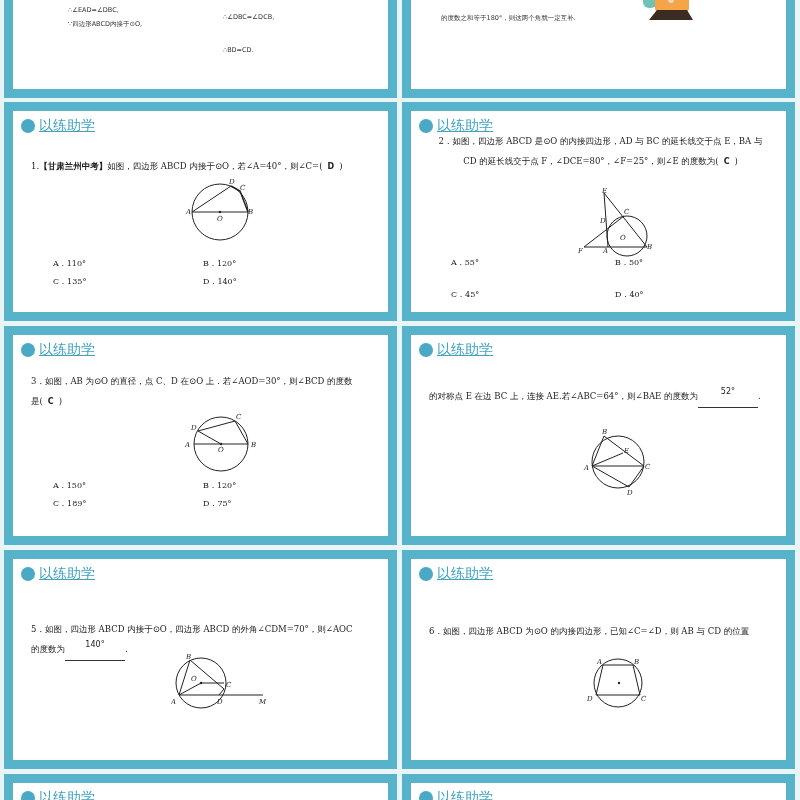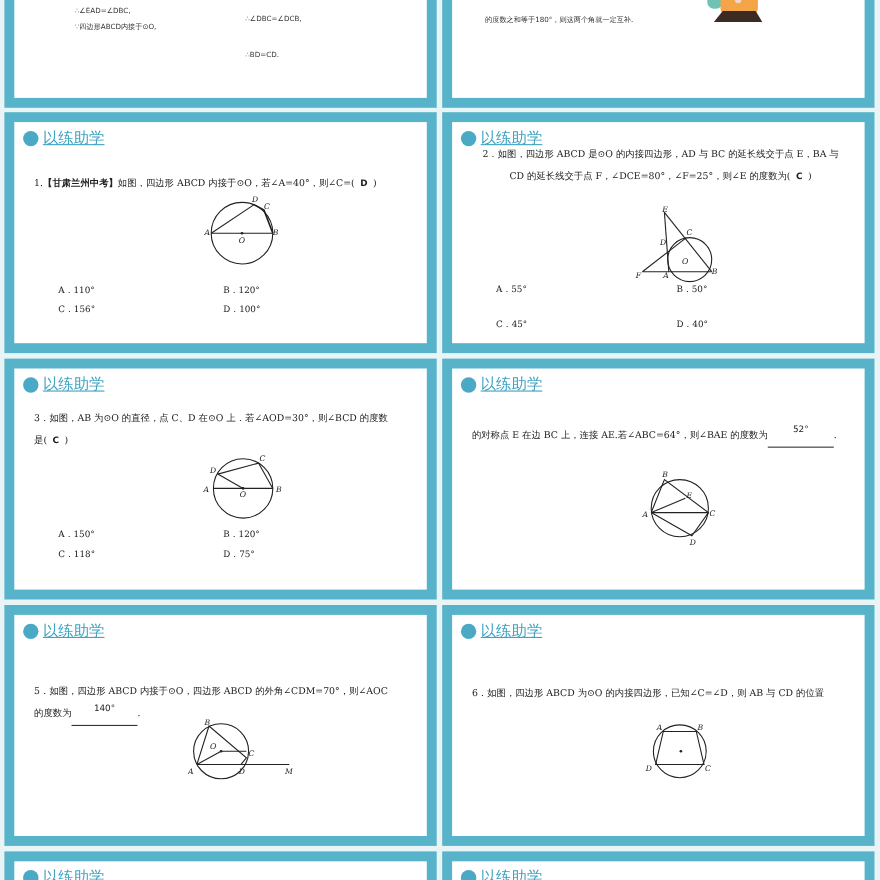--- a/index.html
+++ b/index.html
@@ -58,22 +58,22 @@
       <circle cx="35" cy="35" r="1.2" fill="#222"></circle>
       <text x="1" y="37">A</text>
         <text x="63" y="37">B</text>
         <text x="55" y="13">C</text>
         <text x="44" y="7">D</text>
         <text x="32" y="44">O</text>
     </svg>
     <div class="opts" style="top:120px;margin-top:24px;">
       <span>A．110°</span>
         <span>B．120°</span>
-      <span>C．156°</span>
-        <span>D．100°</span>
+      <span>C．135°</span>
+        <span>D．140°</span>
     </div>
   </div>
 </div>
 <div class="slide" style="left:402px;top:102px;height:219px;">
   <div class="inner">
     <div class="hdr">
         <div class="dot"></div>
         <span class="hdr-t">以练助学</span>
       </div>
     <div class="q" style="top:20px;text-align:center;">
@@ -122,21 +122,21 @@
       <circle cx="40" cy="35" r="1.2" fill="#222"></circle>
       <text x="4" y="38">A</text>
         <text x="70" y="38">B</text>
         <text x="55" y="10">C</text>
         <text x="10" y="21">D</text>
         <text x="37" y="43">O</text>
     </svg>
     <div class="opts" style="top:142px;">
       <span>A．150°</span>
         <span>B．120°</span>
-      <span>C．118°</span>
+      <span>C．189°</span>
         <span>D．75°</span>
     </div>
   </div>
 </div>
 <div class="slide" style="left:402px;top:326px;height:219px;">
   <div class="inner">
     <div class="hdr">
         <div class="dot"></div>
         <span class="hdr-t">以练助学</span>
       </div>

